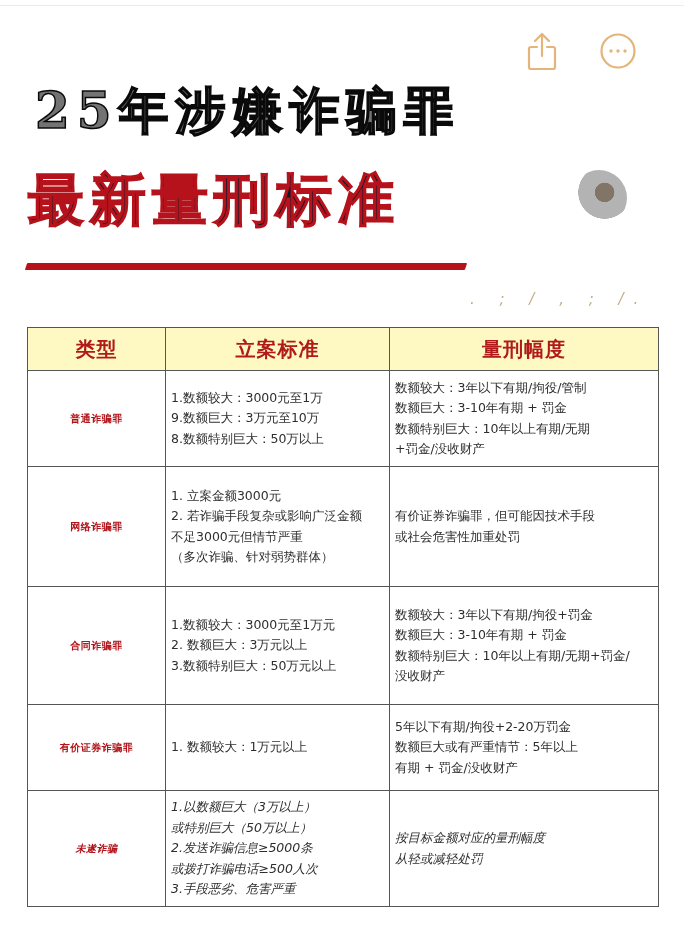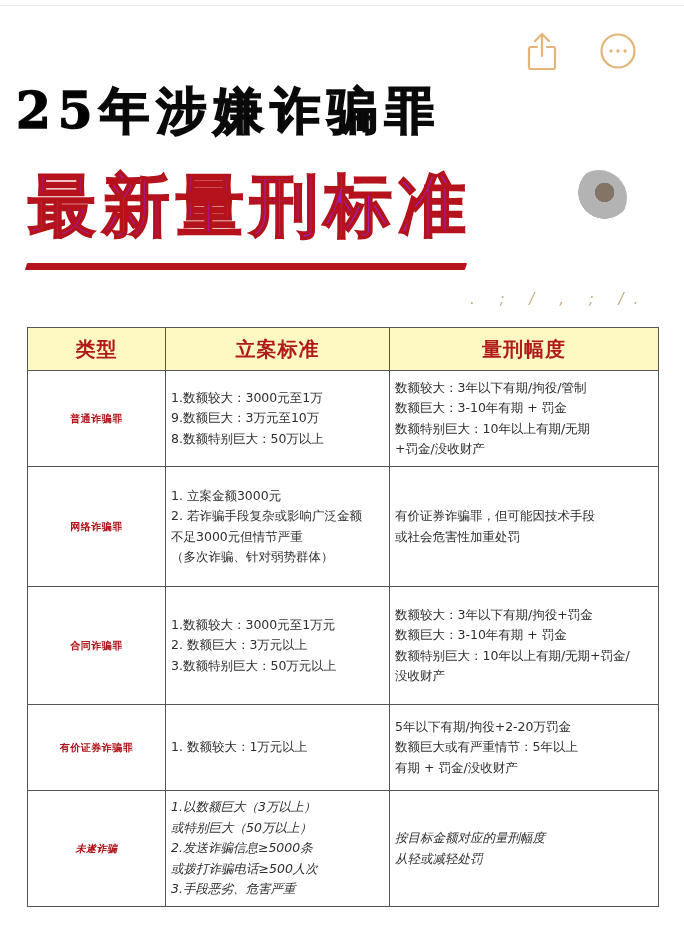--- a/index.html
+++ b/index.html
@@ -8,28 +8,28 @@
       font-family: "DejaVu Sans", "Liberation Sans", sans-serif;
     }
     .page { position: relative; width: 684px; height: 931px; background: #ffffff; }
     .top-rule { position: absolute; left: 0; top: 5px; width: 684px; height: 1px; background: #ececec; }
 
     .top-actions { position: absolute; top: 30px; right: 46px; display: flex; gap: 36px; align-items: center; }
     .icon-btn { width: 40px; height: 42px; display: flex; align-items: center; justify-content: center; cursor: pointer; }
     .icon-btn svg { display: block; }
 
     .title-1 {
-      position: absolute; left: 16px; top: 86px;
+      position: absolute; left: 35px; top: 86px;
       font-family: "DejaVu Serif", "Liberation Serif", serif;
-      font-weight: 900; font-size: 50px; letter-spacing: 7px; color: #000000; line-height: 1;
+      font-weight: 900; font-size: 50px; letter-spacing: 7px; color: #737373; line-height: 1;
       -webkit-text-stroke: 1.5px #0a0a0a;
     }
     .title-2 {
       position: absolute; left: 28px; top: 172px;
-      font-weight: 900; font-size: 68px; letter-spacing: 6px; color: #a21caf; line-height: 1;
+      font-weight: 900; font-size: 56px; letter-spacing: 6px; color: #0f172a; line-height: 1;
       -webkit-text-stroke: 1.5px #b5121b;
     }
     .red-bar {
       position: absolute; left: 26px; top: 263px; width: 440px; height: 7px;
       background: #b5121b; border-radius: 1px; transform: skewX(-18deg); transform-origin: left;
     }
 
     .deco-avatar {
       position: absolute; left: 571px; top: 170px; width: 56px; height: 56px; border-radius: 50%;
       background: radial-gradient(circle at 60% 40%, #5a4636 0 20%, #9a9a9a 21% 55%, rgba(255,255,255,0) 56%);

